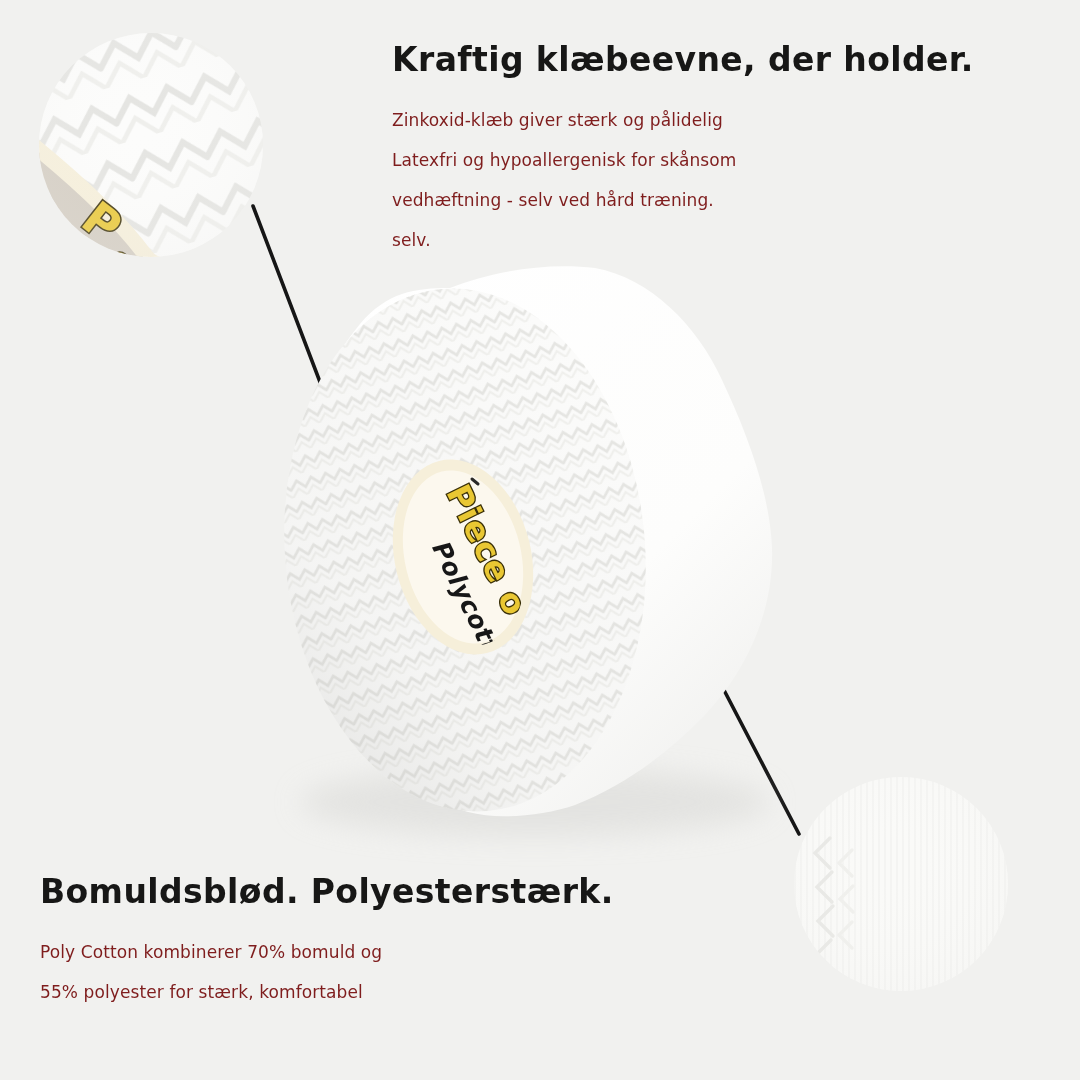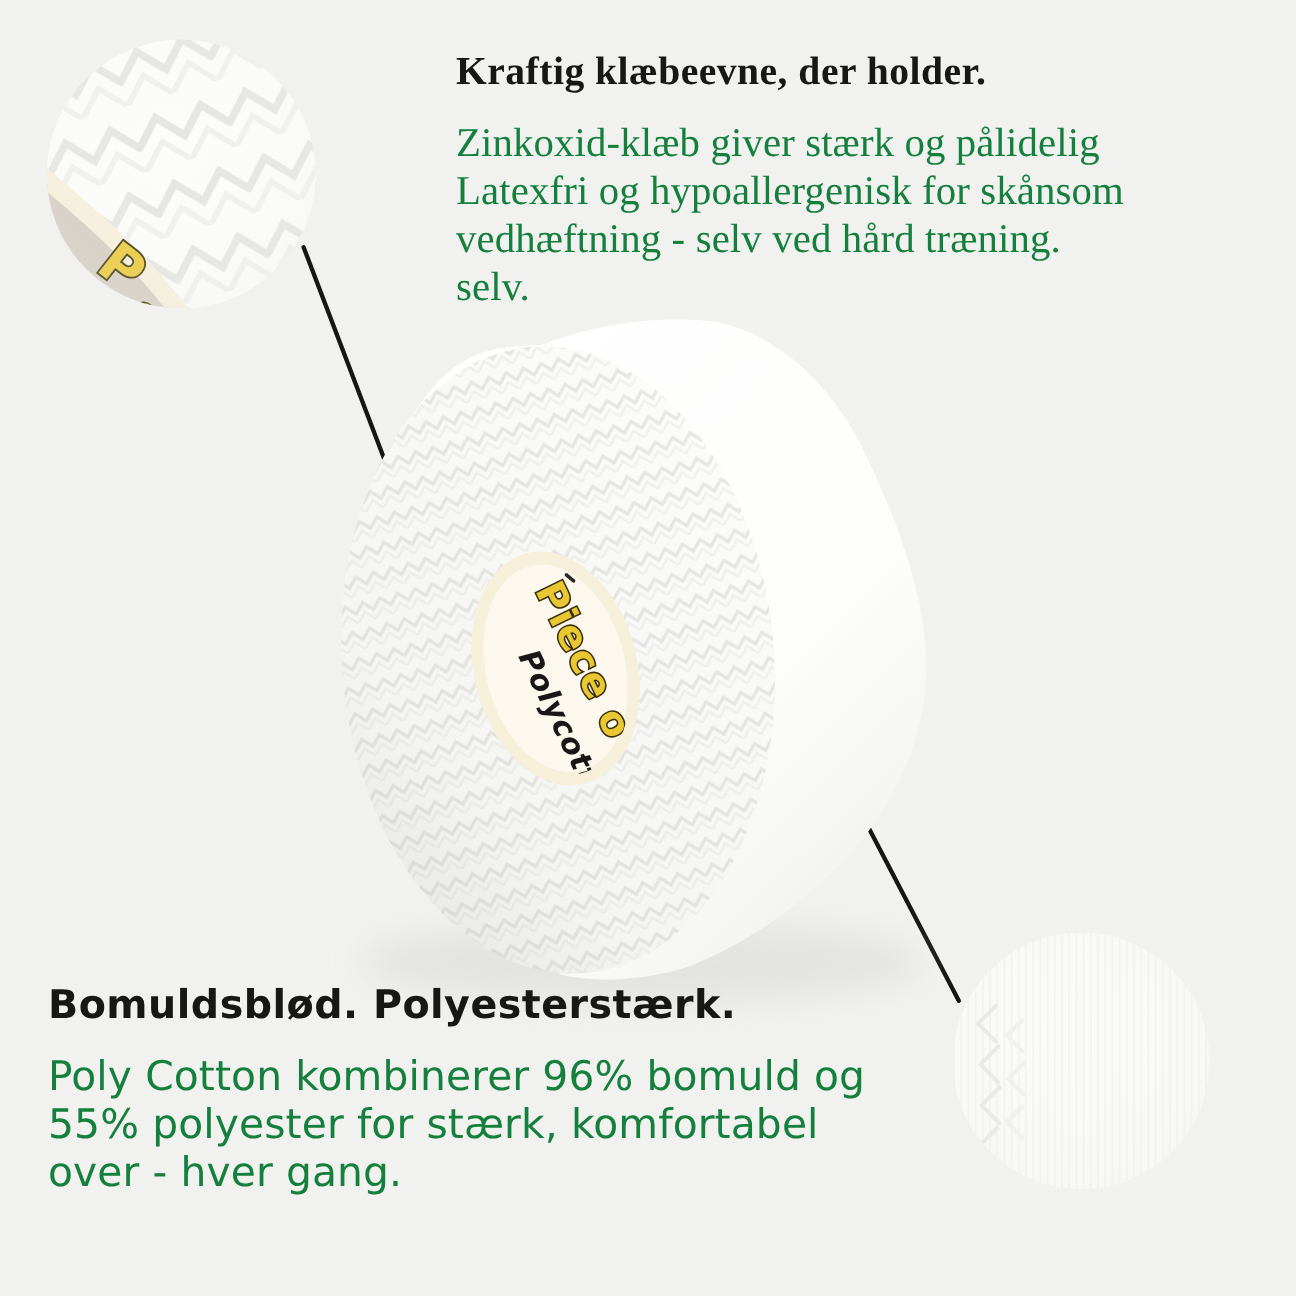--- a/index.html
+++ b/index.html
@@ -6,30 +6,30 @@
   .canvas{
     position:relative;
     width:1080px;height:1080px;
     background:#f1f1ef;
     overflow:hidden;
     font-family:"DejaVu Sans","Liberation Sans",sans-serif;
     -webkit-font-smoothing:antialiased;
   }
   .art{position:absolute;inset:0;width:1080px;height:1080px;}
   .text-block{position:absolute;z-index:3;}
-  .tb-top{left:380px;top:38px;width:680px;font-family:Liberation Serif, serif;}
-  .tb-bottom{left:40px;top:815px;width:680px;}
+  .tb-top{left:392px;top:38px;width:680px;}
+  .tb-bottom{left:40px;top:870px;width:680px;}
   .headline{
     font-size:33px;font-weight:700;line-height:44px;
     color:#171716;letter-spacing:0.4px;white-space:nowrap;
   }
   .bodycopy{margin-top:18px;}
   .bodyline{
-    font-size:34px;font-weight:400;line-height:40px;
-    color:#15803d;letter-spacing:0.1px;white-space:nowrap;
+    font-size:17px;font-weight:400;line-height:40px;
+    color:#7f1d1d;letter-spacing:0.1px;white-space:nowrap;
   }
 </style>
 </head>
 <body>
 
 <div class="canvas">
 
   <svg class="art" viewBox="0 0 1080 1080">
     <defs>
       <pattern id="chev" width="30" height="22" patternUnits="userSpaceOnUse" patternTransform="rotate(-10)">
@@ -133,19 +133,18 @@
       <div class="bodyline">Zinkoxid-klæb giver stærk og pålidelig</div>
       <div class="bodyline">Latexfri og hypoallergenisk for skånsom</div>
       <div class="bodyline">vedhæftning - selv ved hård træning.</div>
       <div class="bodyline">selv.</div>
     </div>
   </div>
 
   <div class="text-block tb-bottom">
     <div class="headline">Bomuldsblød. Polyesterstærk.</div>
     <div class="bodycopy">
-      <div class="bodyline">Poly Cotton kombinerer 96% bomuld og</div>
+      <div class="bodyline">Poly Cotton kombinerer 70% bomuld og</div>
       <div class="bodyline">55% polyester for stærk, komfortabel</div>
-      <div class="bodyline">over - hver gang.</div>
     </div>
   </div>
 
 </div>
 
 </body></html>

